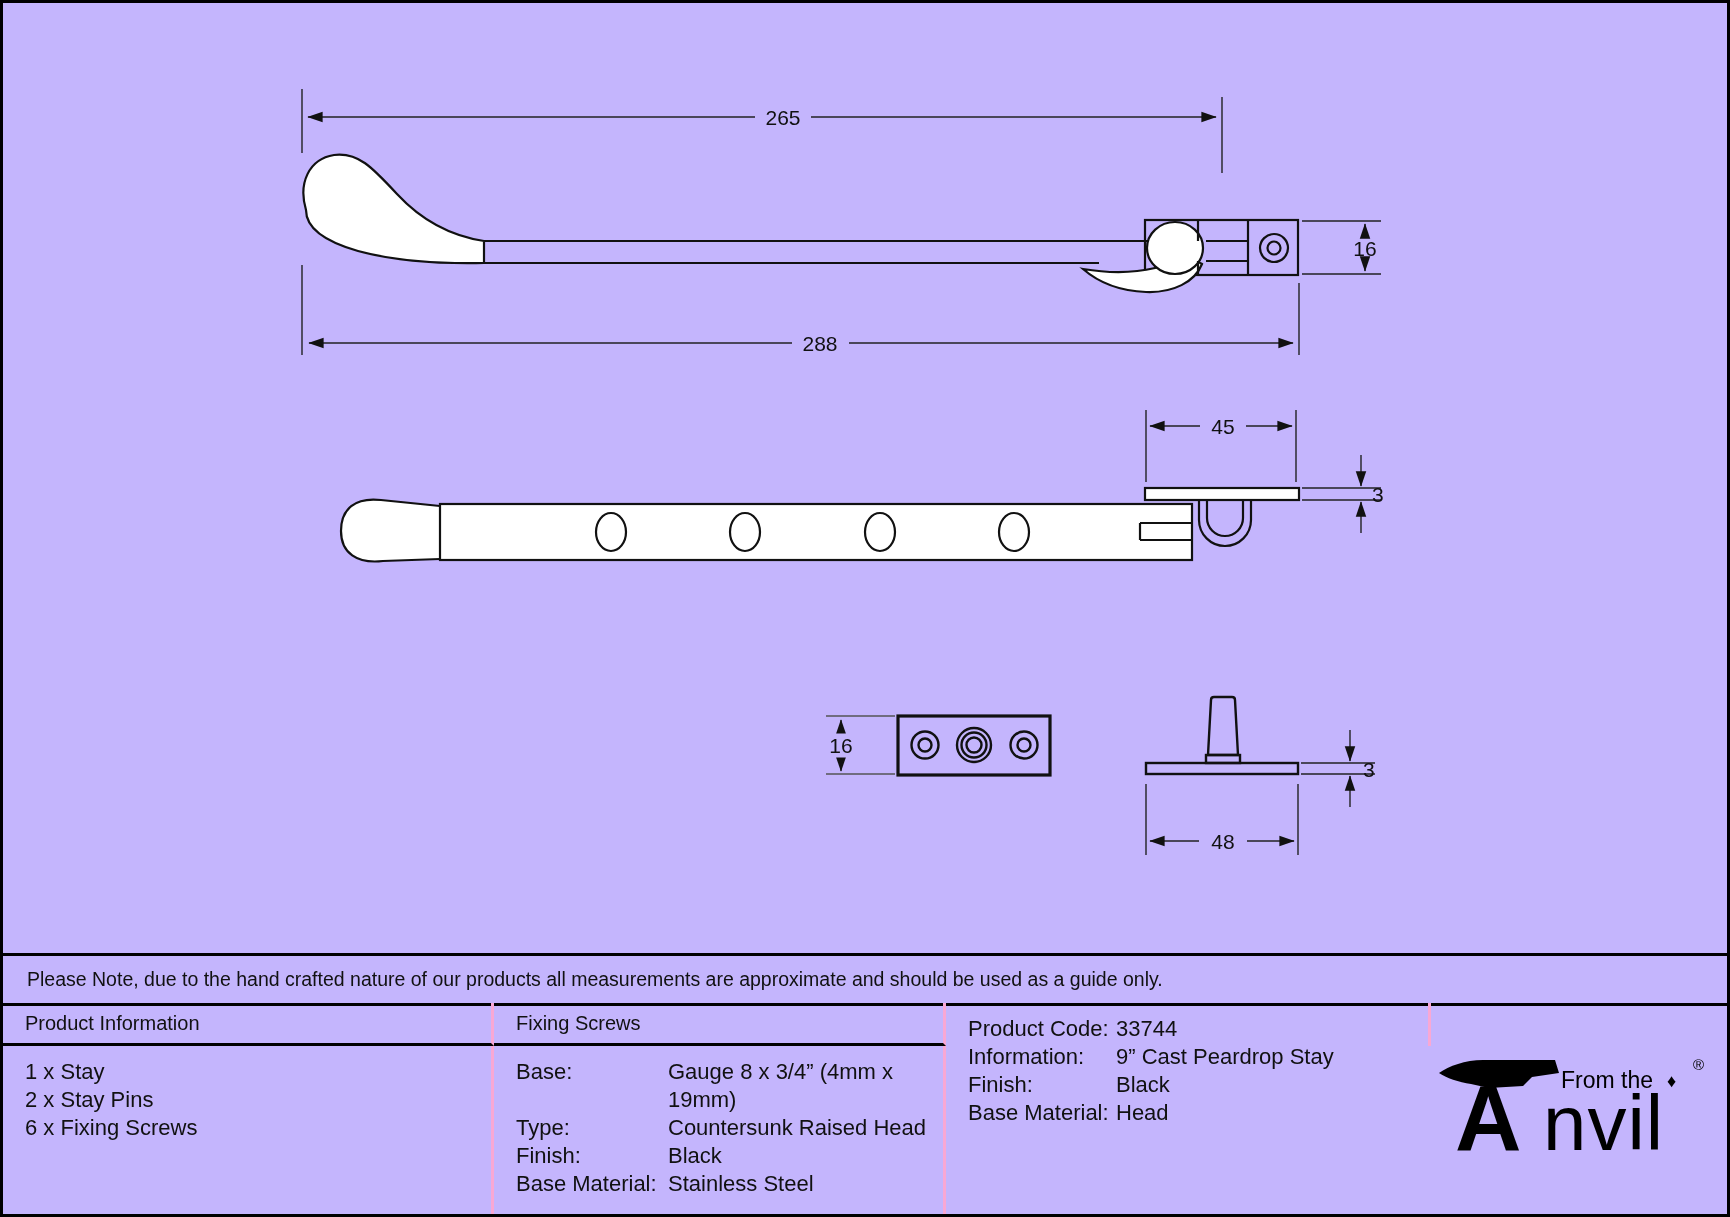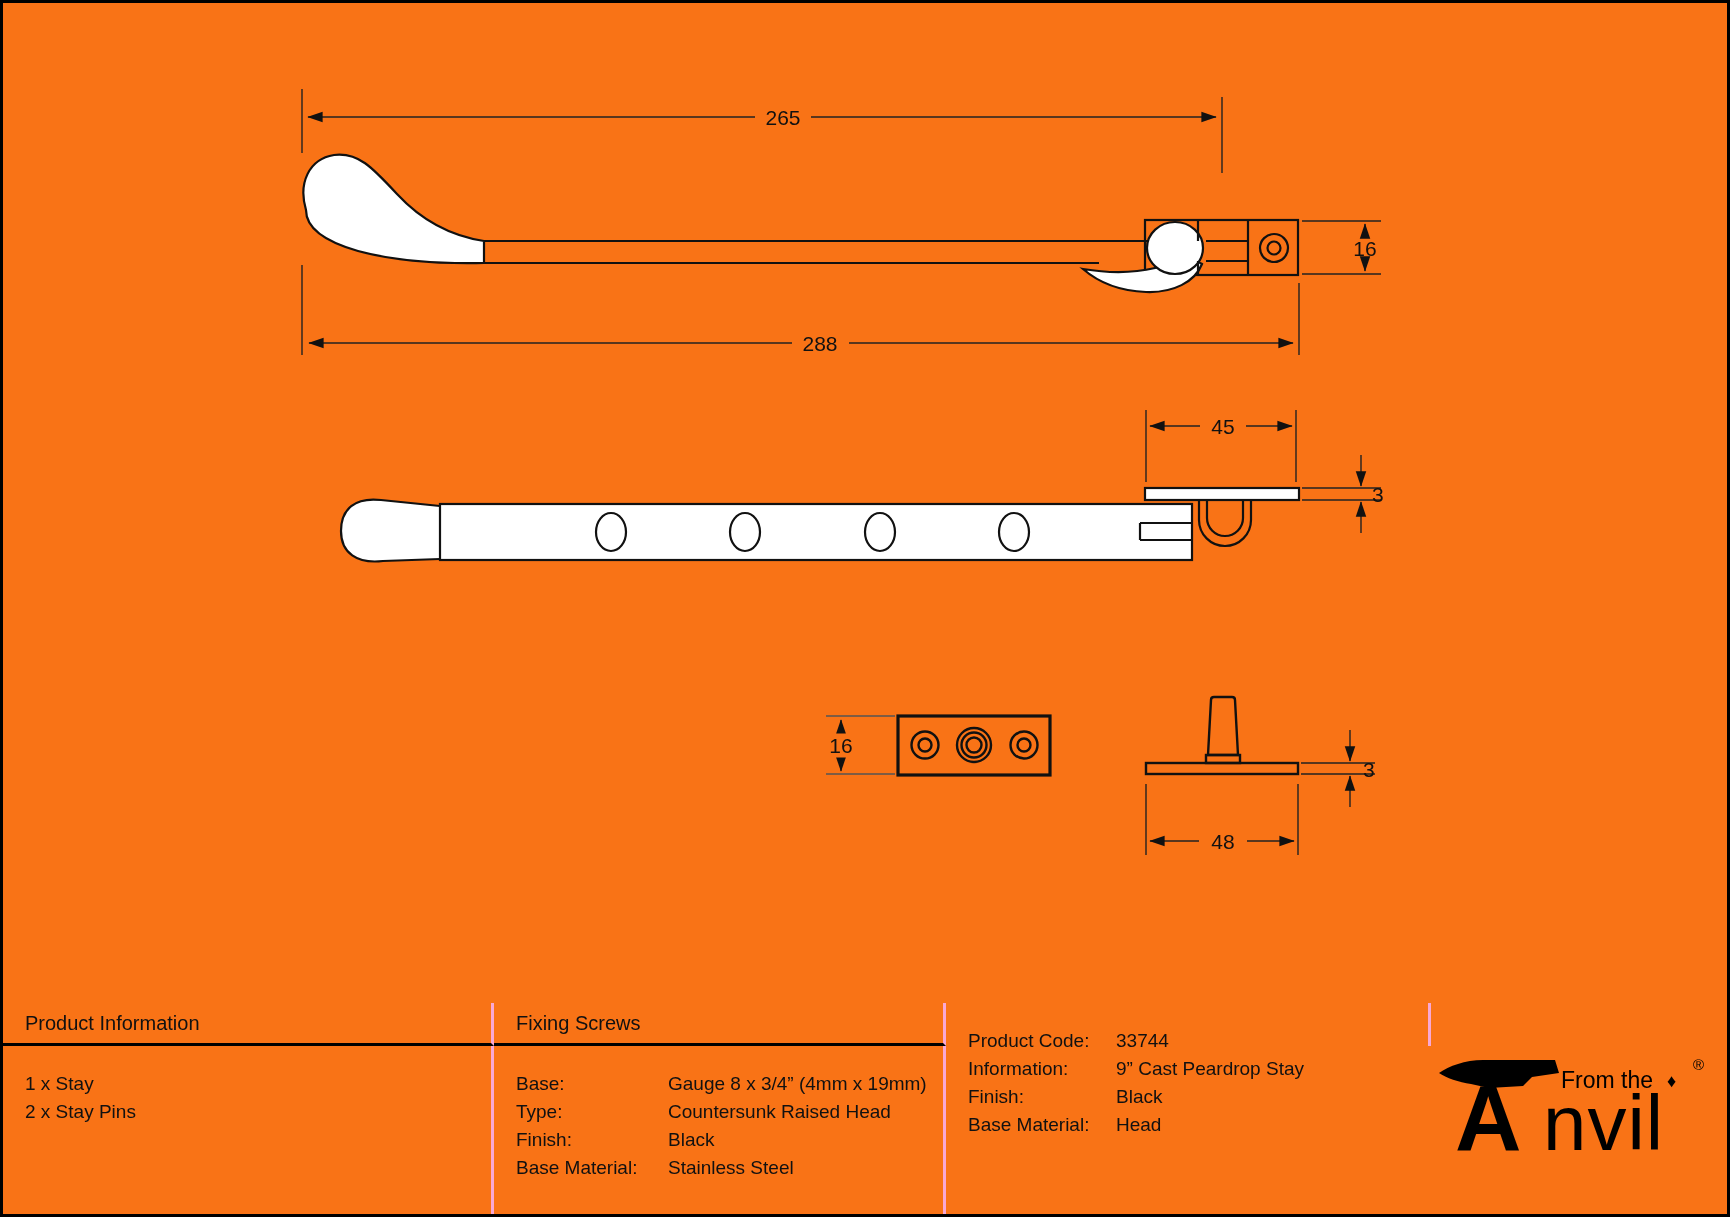--- a/index.html
+++ b/index.html
@@ -1,32 +1,32 @@
 <!DOCTYPE html>
 <html><head>
 <meta charset="utf-8">
 <style>
   html,body{margin:0;padding:0;background:#fff;}
-  #frame{position:relative;width:1724px;height:1211px;border:3px solid #000;background:#f97316;
+  #frame{position:relative;width:1724px;height:1211px;border:3px solid #000;background:#c4b5fd;
          font-family:"Liberation Sans",sans-serif;color:#111;overflow:hidden;}
   svg text{font-family:"Liberation Sans",sans-serif;}
   .dim-text{font-size:21px;fill:#111;}
   #drawing{position:absolute;left:0;top:0;}
   
   #note-row{position:absolute;left:0;right:0;top:950px;height:47px;
             border-top:3px solid #000;border-bottom:3px solid #000;
             display:flex;align-items:center;padding-left:24px;font-size:19.5px;}
   
   #spec-table{position:absolute;left:0;right:0;top:1000px;bottom:0;
               display:grid;grid-template-columns:491px 452px 485px 1fr;
               grid-template-rows:43px 1fr;}
   .cell{box-sizing:border-box;padding-left:22px;}
   .hdr{border-bottom:3px solid #000;display:flex;align-items:center;font-size:20px;}
   .vline{border-right:3px solid #f9a8d4;}
-  .body-cell{padding-top:24px;font-size:19px;line-height:28px;}
+  .body-cell{padding-top:12px;font-size:22px;line-height:28px;}
   .kv{display:flex;}
   .kv .k{width:148px;flex:none;}
   .fs .k{width:152px;}
   #logo-cell{grid-row:1/3;grid-column:4;display:flex;align-items:center;justify-content:center;padding:0;}
 </style>
 </head>
 <body>
 
 <div id="frame">
 
@@ -168,20 +168,23 @@
 
     <g stroke="#222" stroke-width="1.4" fill="none">
       <line x1="1143" y1="781" x2="1143" y2="852"></line>
       <line x1="1295" y1="781" x2="1295" y2="852"></line>
       <line x1="1196" y1="838" x2="1147" y2="838" marker-end="url(#arr)"></line>
       <line x1="1244" y1="838" x2="1291" y2="838" marker-end="url(#arr)"></line>
     </g>
     <text class="dim-text" x="1220" y="838" text-anchor="middle" dominant-baseline="central">48</text>
   </svg>
 
+  <div id="note-row">
+    <span>Please Note, due to the hand crafted nature of our products all measurements are approximate and should be used as a guide only.</span>
+  </div>
 
   <div id="spec-table">
 
     <div class="cell hdr vline">
       <span>Product Information</span>
     </div>
     <div class="cell hdr vline">
       <span>Fixing Screws</span>
     </div>
 
@@ -211,20 +214,21 @@
       </div>
       <div class="kv">
         <span class="k">Base Material:</span>
         <span class="v">Head</span>
       </div>
     </div>
 
     <div class="cell body-cell vline">
       <div>1 x Stay</div>
       <div>2 x Stay Pins</div>
+      <div>6 x Fixing Screws</div>
     </div>
 
     <div class="cell body-cell vline fs">
       <div class="kv">
         <span class="k">Base:</span>
         <span class="v">Gauge 8 x 3/4” (4mm x 19mm)</span>
       </div>
       <div class="kv">
         <span class="k">Type:</span>
         <span class="v">Countersunk Raised Head</span>

